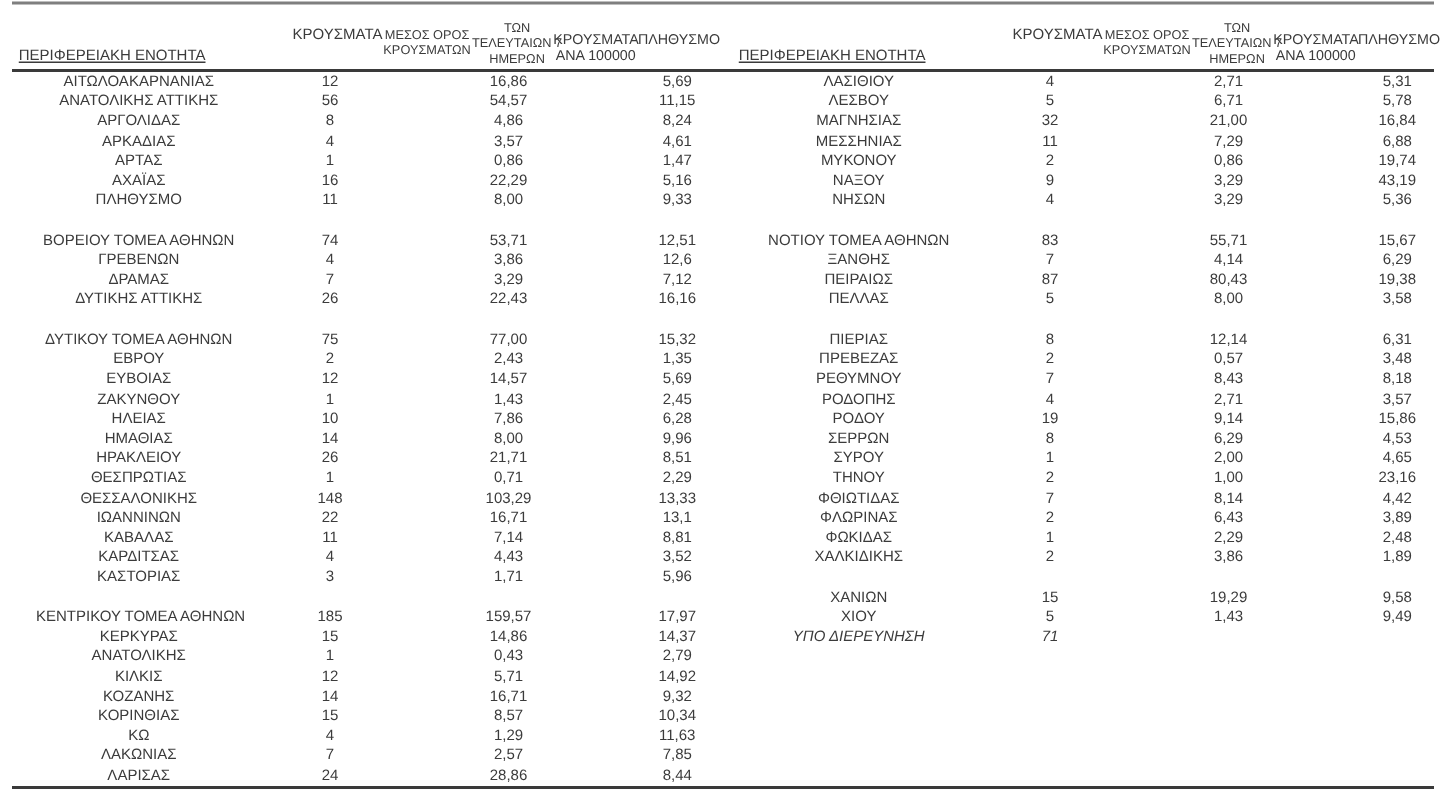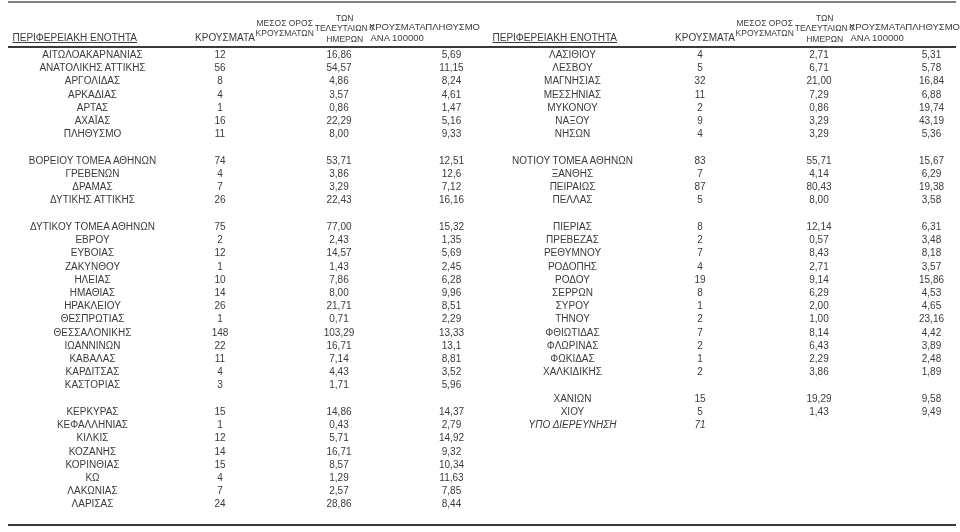--- a/index.html
+++ b/index.html
@@ -15,21 +15,21 @@
   .half-left { left:0; }
   .half-right { left:480px; }
 
   .hrow { position:absolute; top:18px; left:0; width:480px; height:27px; display:flex; align-items:flex-end; }
   .hcell { display:flex; flex-direction:row; justify-content:flex-end; text-align:center; color:#3b3b3b; }
   .w-region { width:137px; }
   .w-cases  { width:118px; }
   .w-avg    { width:120px; }
   .w-per    { width:105px; }
   .h-region { font-size:10px; padding-bottom:2px;text-decoration:underline; }
-  .h-cases  { font-size:10px; padding-bottom:2px; }
+  .h-cases  { font-size:10px; padding-bottom:16px; }
   .h-avg    { font-size:8.5px; line-height:10.5px; padding-bottom:1px;align-items:center; }
   .h-per    { font-size:9.5px; line-height:11px; padding-bottom:2px; }
 
   .tbody { position:absolute; top:48px; left:0; width:480px;margin-left:24px; }
   .row { display:flex; height:13.22px; }
   .cell { text-align:center; font-size:10px; line-height:13.22px; white-space:nowrap; overflow:visible; color:#3b3b3b; }
   .cell.italic { font-style:italic; }
 </style>
 </head>
 <body>
@@ -199,27 +199,33 @@
           <div class="cell w-per">3,52</div>
         </div>
         <div class="row">
           <div class="cell w-region">ΚΑΣΤΟΡΙΑΣ</div>
           <div class="cell w-cases">3</div>
           <div class="cell w-avg">1,71</div>
           <div class="cell w-per">5,96</div>
         </div>
         <div class="row spacer"></div>
         <div class="row">
+          <div class="cell w-region">ΚΕΝΤΡΙΚΟΥ ΤΟΜΕΑ ΑΘΗΝΩΝ</div>
+          <div class="cell w-cases">185</div>
+          <div class="cell w-avg">159,57</div>
+          <div class="cell w-per">17,97</div>
+        </div>
+        <div class="row">
           <div class="cell w-region">ΚΕΡΚΥΡΑΣ</div>
           <div class="cell w-cases">15</div>
           <div class="cell w-avg">14,86</div>
           <div class="cell w-per">14,37</div>
         </div>
         <div class="row">
-          <div class="cell w-region">ΚΕΦΑΛΛΗΝΙΑΣ</div>
+          <div class="cell w-region">ΑΝΑΤΟΛΙΚΗΣ</div>
           <div class="cell w-cases">1</div>
           <div class="cell w-avg">0,43</div>
           <div class="cell w-per">2,79</div>
         </div>
         <div class="row">
           <div class="cell w-region">ΚΙΛΚΙΣ</div>
           <div class="cell w-cases">12</div>
           <div class="cell w-avg">5,71</div>
           <div class="cell w-per">14,92</div>
         </div>

